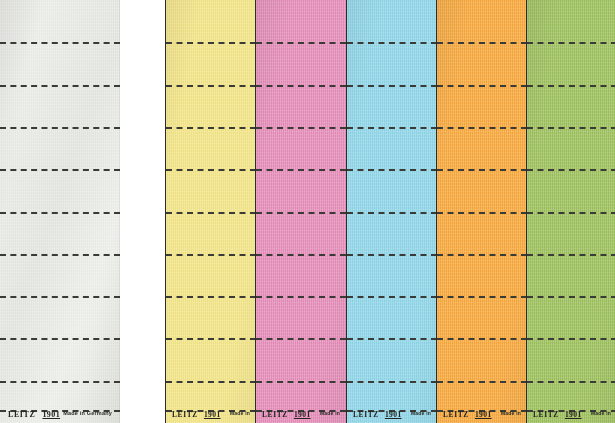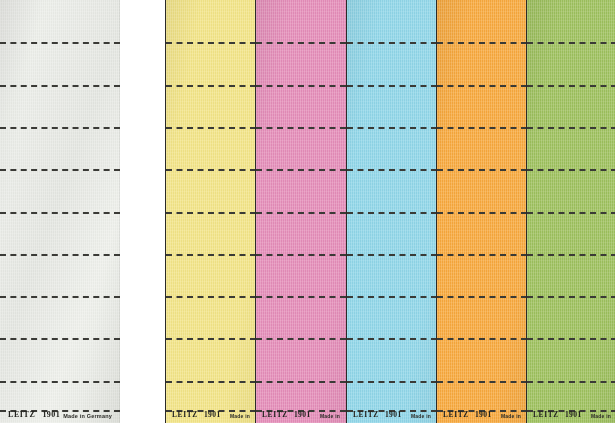--- a/index.html
+++ b/index.html
@@ -63,39 +63,40 @@
     border-top:2.5px dashed #3a3a36;
     pointer-events:none;
   }
 
   
   .brand{
     position:absolute;
     left:0;right:0;
     bottom:4px;
     display:flex;
-    align-items:flex-end;
+    align-items:flex-start;
     padding:0 8px;
     white-space:nowrap;
     pointer-events:none;
   }
   .brand-name{
     font-family:"Liberation Serif",serif;
     font-weight:700;
     font-size:8px;
     letter-spacing:.6px;
     color:#23231f;
   }
   .brand-year{
     font-family:"Liberation Serif",serif;
     font-weight:700;
     font-size:8px;
     letter-spacing:.4px;
     color:#23231f;
     margin-left:7px;
+    text-decoration:underline;
   }
   .brand-origin{
     font-family:"Liberation Sans",sans-serif;
     font-weight:700;
     font-size:5.5px;
     letter-spacing:.2px;
     color:#2a2a26;
     margin-left:auto;
   }
   .cstrip .brand{padding:0 6px;bottom:4px;}

